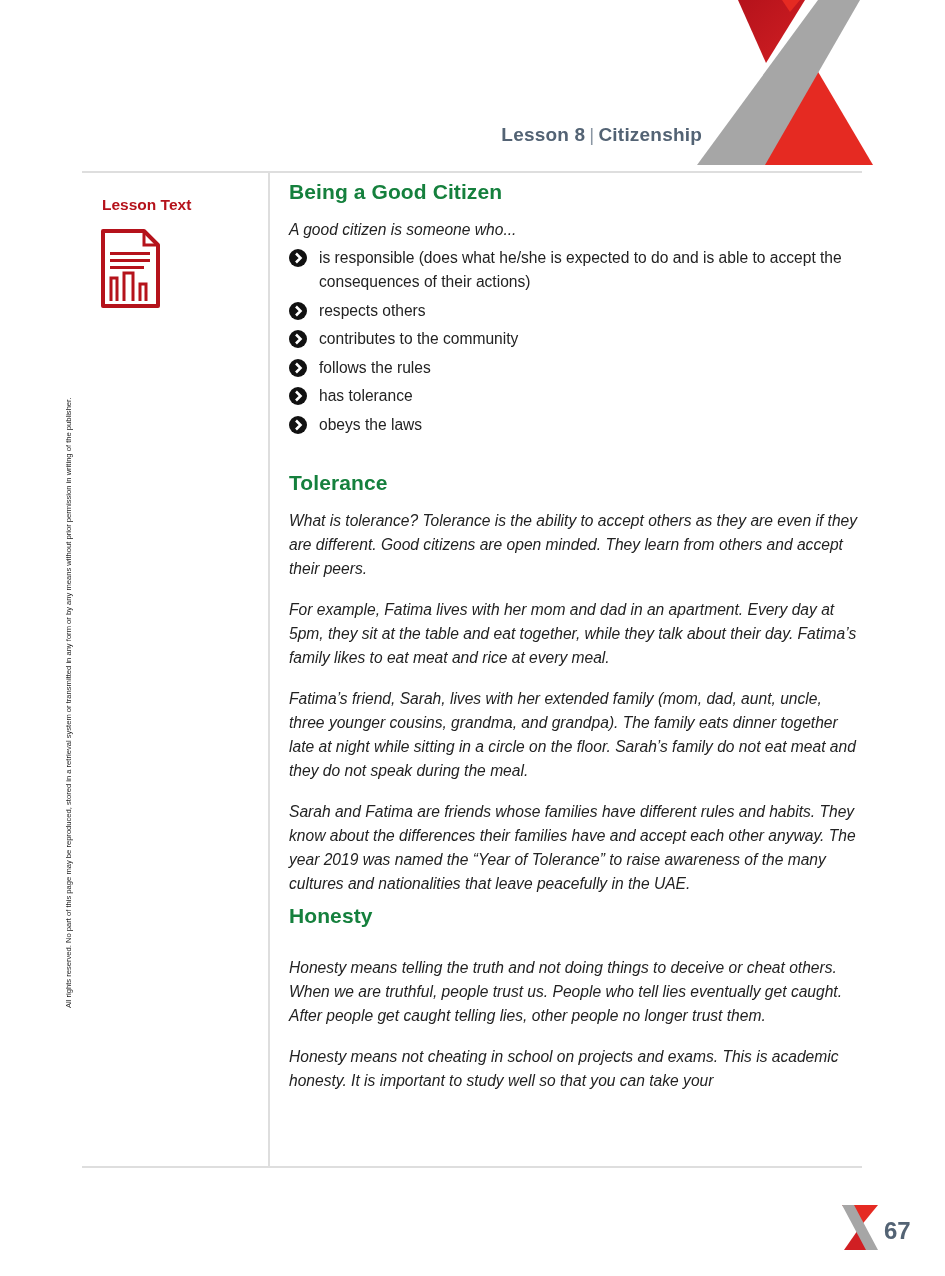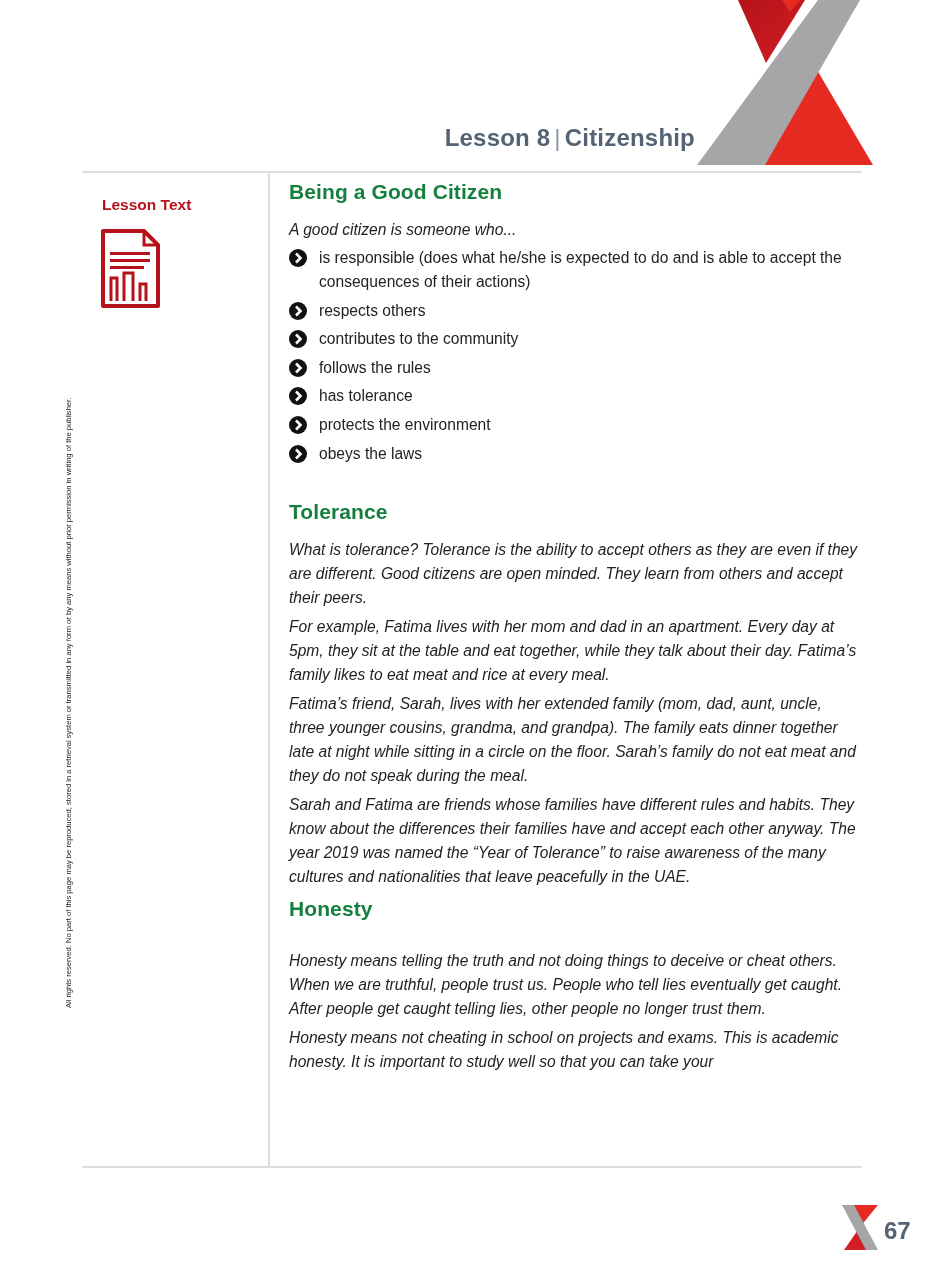--- a/index.html
+++ b/index.html
@@ -1,37 +1,37 @@
 <!DOCTYPE html>
 <html><head>
   <meta charset="utf-8">
   <style>
     html, body { margin:0; padding:0; background:#ffffff; }
     body { width:945px; height:1276px; position:relative; overflow:hidden;
            font-family:"Liberation Sans", sans-serif; color:#1a1a1a; }
 
     .logo-top { position:absolute; left:690px; top:0; width:190px; height:170px; }
-    .header-title { position:absolute; right:250px; top:124px; font-size:24px; font-weight:bold;
+    .header-title { position:absolute; right:243px; top:124px; font-size:19px; font-weight:bold;
                     color:#536374; letter-spacing:0.2px; white-space:nowrap; }
     .header-title .sep { font-weight:normal; color:#8a96a3; padding:0 4px; }
 
     .rule-top { position:absolute; left:82px; top:171px; width:780px; height:2px; background:#dedede; }
     .rule-bottom { position:absolute; left:82px; top:1166px; width:780px; height:2px; background:#dedede; }
     .col-divider { position:absolute; left:268px; top:173px; width:2px; height:993px; background:#dedede; }
 
     .side-label { position:absolute; left:102px; top:196px; font-size:15.5px; font-weight:bold; color:#b5121b; }
     .side-icon { position:absolute; left:100px; top:228px; width:62px; height:82px; }
 
     .vertical-note { position:absolute; left:64px; top:1008px; transform-origin:0 0; transform:rotate(-90deg);
                      font-size:7.6px; color:#222; white-space:nowrap; font-family:"Liberation Sans", sans-serif; }
 
     .main { position:absolute; left:289px; top:180px; width:570px; }
     h2 { margin:0; font-size:21px; font-weight:bold; color:#15803d; letter-spacing:0.1px; }
     p { margin:0; font-size:15.6px; line-height:24px; color:#222;font-style:italic; }
-    .p-gap { margin-top:5px; }
+    .p-gap { margin-top:17px; }
 
     .bullets { list-style:none; margin:4px 0 0 0; padding:0; }
     .bullets li { position:relative; padding-left:30px; font-size:15.6px; line-height:24px; color:#222; margin-bottom:4.6px; }
     .bullets li .chev { position:absolute; left:0; top:3px; width:18px; height:18px; }
 
     .page-logo { position:absolute; left:838px; top:1205px; width:42px; height:45px; }
     .page-num { position:absolute; left:884px; top:1217px; font-size:24px; font-weight:bold; color:#536374; }
   </style>
 </head>
 <body>
@@ -92,24 +92,20 @@
           <circle cx="9" cy="9" r="9" fill="#111"></circle>
           <path d="M7 4.5 L11.5 9 L7 13.5" fill="none" stroke="#fff" stroke-width="2.6"></path>
         </svg><span>follows the rules</span></li>
     <li><svg class="chev" viewBox="0 0 18 18">
           <circle cx="9" cy="9" r="9" fill="#111"></circle>
           <path d="M7 4.5 L11.5 9 L7 13.5" fill="none" stroke="#fff" stroke-width="2.6"></path>
         </svg><span>has tolerance</span></li>
     <li><svg class="chev" viewBox="0 0 18 18">
           <circle cx="9" cy="9" r="9" fill="#111"></circle>
           <path d="M7 4.5 L11.5 9 L7 13.5" fill="none" stroke="#fff" stroke-width="2.6"></path>
-        </svg><span>protects the environment</span></li>
-    <li><svg class="chev" viewBox="0 0 18 18">
-          <circle cx="9" cy="9" r="9" fill="#111"></circle>
-          <path d="M7 4.5 L11.5 9 L7 13.5" fill="none" stroke="#fff" stroke-width="2.6"></path>
         </svg><span>obeys the laws</span></li>
   </ul>
 
   <h2 style="margin-top:34px;">Tolerance</h2>
   <p style="margin-top:14px;">What is tolerance? Tolerance is the ability to accept others as they are even if they are different. Good citizens are open minded. They learn from others and accept their peers.</p>
   <p class="p-gap">For example, Fatima lives with her mom and dad in an apartment. Every day at 5pm, they sit at the table and eat together, while they talk about their day.  Fatima’s family likes to eat meat and rice at every meal.</p>
   <p class="p-gap">Fatima’s friend, Sarah, lives with her extended family (mom, dad, aunt, uncle, three younger cousins, grandma, and grandpa).  The family eats dinner together late at night while sitting in a circle on the floor.  Sarah’s family do not eat meat and they do not speak during the meal.</p>
   <p class="p-gap">Sarah and Fatima are friends whose families have different rules and habits.  They know about the differences their families have and accept each other anyway.  The year 2019 was named the “Year of Tolerance” to raise awareness of the many cultures and nationalities that leave peacefully in the UAE.</p>
 
   <h2 style="margin-top:8px;">Honesty</h2>

